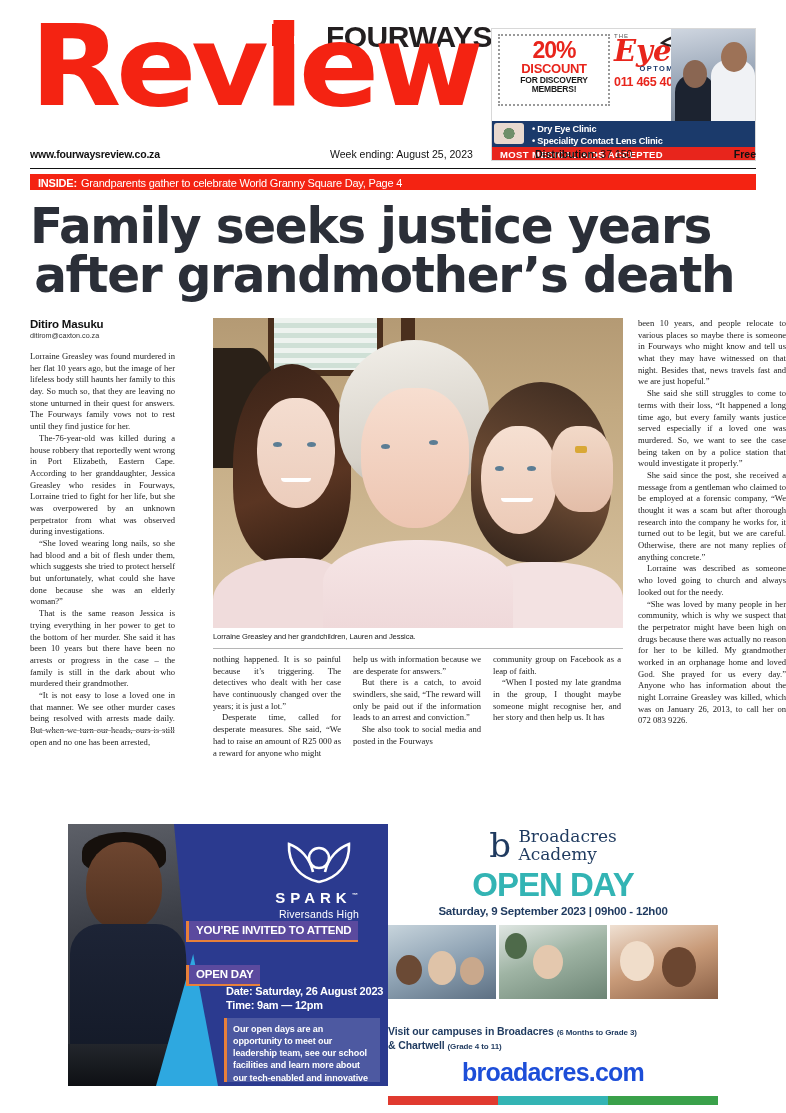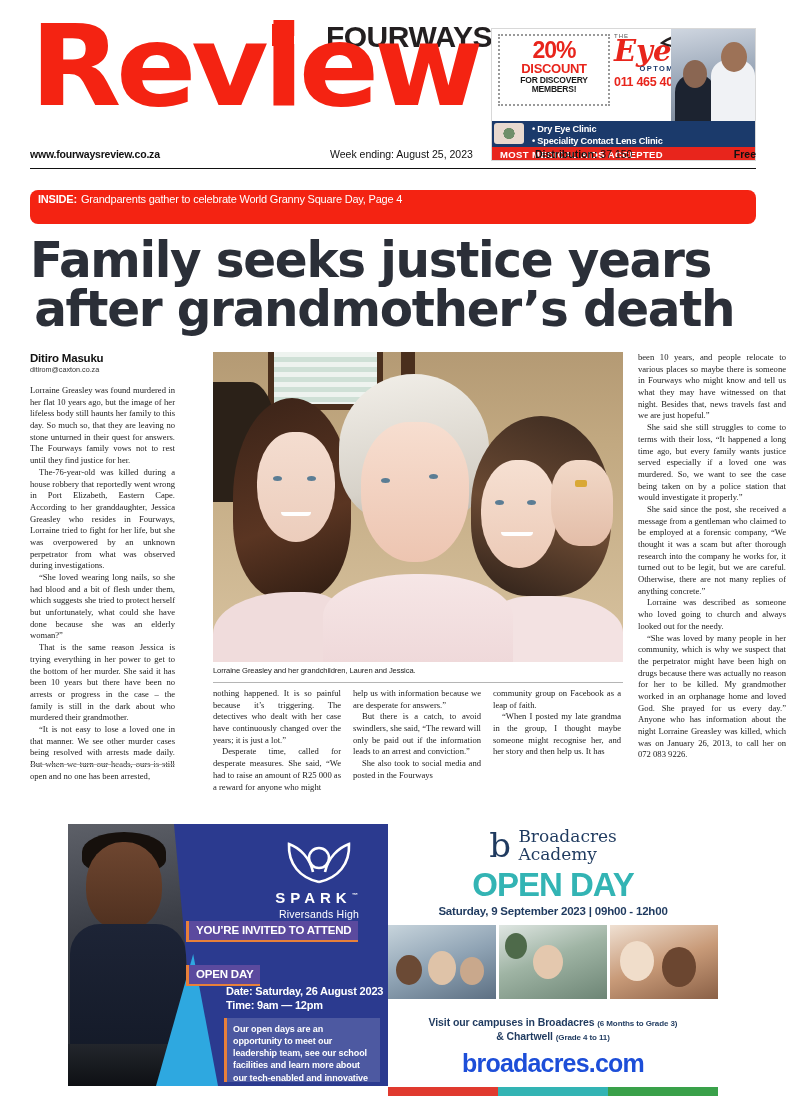--- a/index.html
+++ b/index.html
@@ -106,22 +106,22 @@
     font-size:10.5px; font-weight:bold; color:#111;
   }
   .ib-web { position:absolute; left:0; top:3px; letter-spacing:-0.2px;}
   .ib-week { position:absolute; left:300px; top:3px; font-weight:normal; }
   .ib-dist { position:absolute; left:485px; top:3px; font-weight:normal;padding-left:20px; }
   .ib-dist b { font-weight:bold; }
   .ib-free { position:absolute; right:0; top:3px; }
 
   
   .inside {
-    margin-top:21px; height:34px; background:#f42312; color:#fff;
-    font-size:11px; padding:3px 0 0 8px; letter-spacing:-0.2px;border-radius:8px;
+    margin-top:5px; height:16px; background:#f42312; color:#fff;
+    font-size:11px; padding:3px 0 0 8px; letter-spacing:-0.2px;
   }
   .inside b { font-weight:bold; }
   .inside span.txt { font-weight:normal; margin-left:4px; }
 
   
   .headline {
     margin-top:12px;
     font-family:"DejaVu Sans", sans-serif;
     font-weight:bold;
     color:#2b2f38;
@@ -298,22 +298,22 @@
     text-align:center; color:#1f3a5f; font-weight:bold; font-size:11.5px;
     margin-top:4px; letter-spacing:-0.2px;
   }
   .br-photos { display:flex; gap:3px; margin-top:8px; height:74px; }
   .br-ph { flex:1; position:relative; overflow:hidden; }
   .br-ph1 { background:linear-gradient(160deg,#c7d4dc 0%,#8fa3b4 50%,#5d7083 100%); }
   .br-ph2 { background:linear-gradient(160deg,#dfe6e2 0%,#9fb4a4 45%,#6d8575 100%); }
   .br-ph3 { background:linear-gradient(160deg,#efe0d2 0%,#c89a78 50%,#8a6046 100%); }
   .br-blob { position:absolute; border-radius:50%; }
   .br-visit {
-    text-align:center; color:#1f3a5f; font-weight:bold; font-size:10.5px;
-    margin-top:16px; line-height:1.35; letter-spacing:-0.1px;
+    text-align:left; color:#1f3a5f; font-weight:bold; font-size:10.5px;
+    margin-top:25px; line-height:1.35; letter-spacing:-0.1px;
   }
   .br-visit .sm { font-size:8px; font-weight:bold; }
   .br-url {
     text-align:center; color:#1d4ed8; font-weight:bold; font-size:25px;
     margin-top:5px; letter-spacing:-0.8px;
   }
   .br-stripes { display:flex; height:9px; margin-top:9px; }
   .br-stripes div { flex:1; }
 </style>
 </head>

